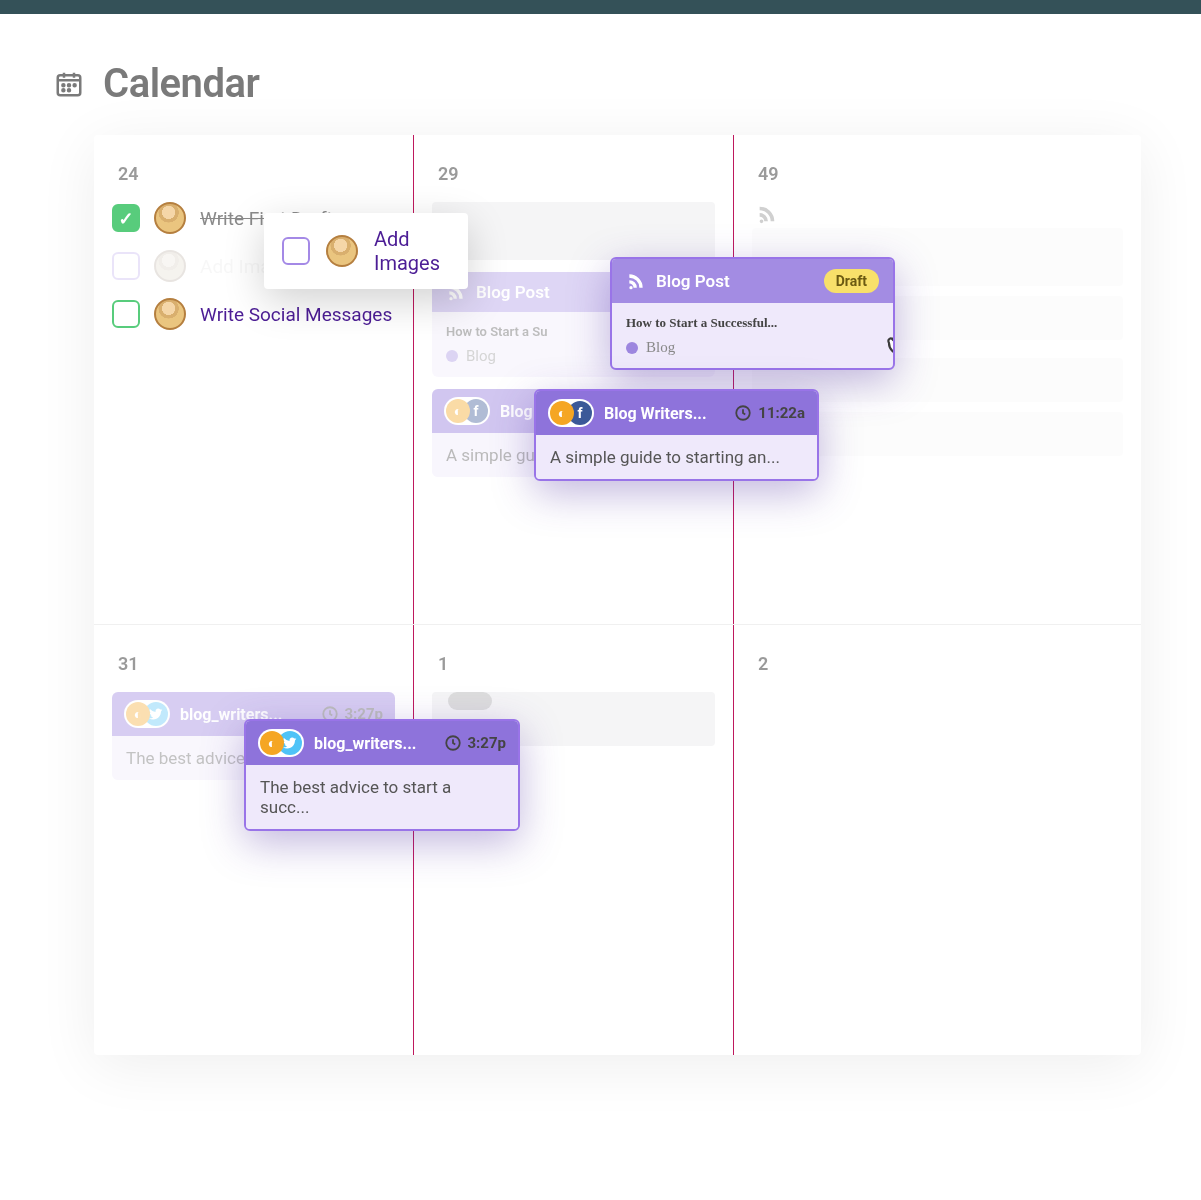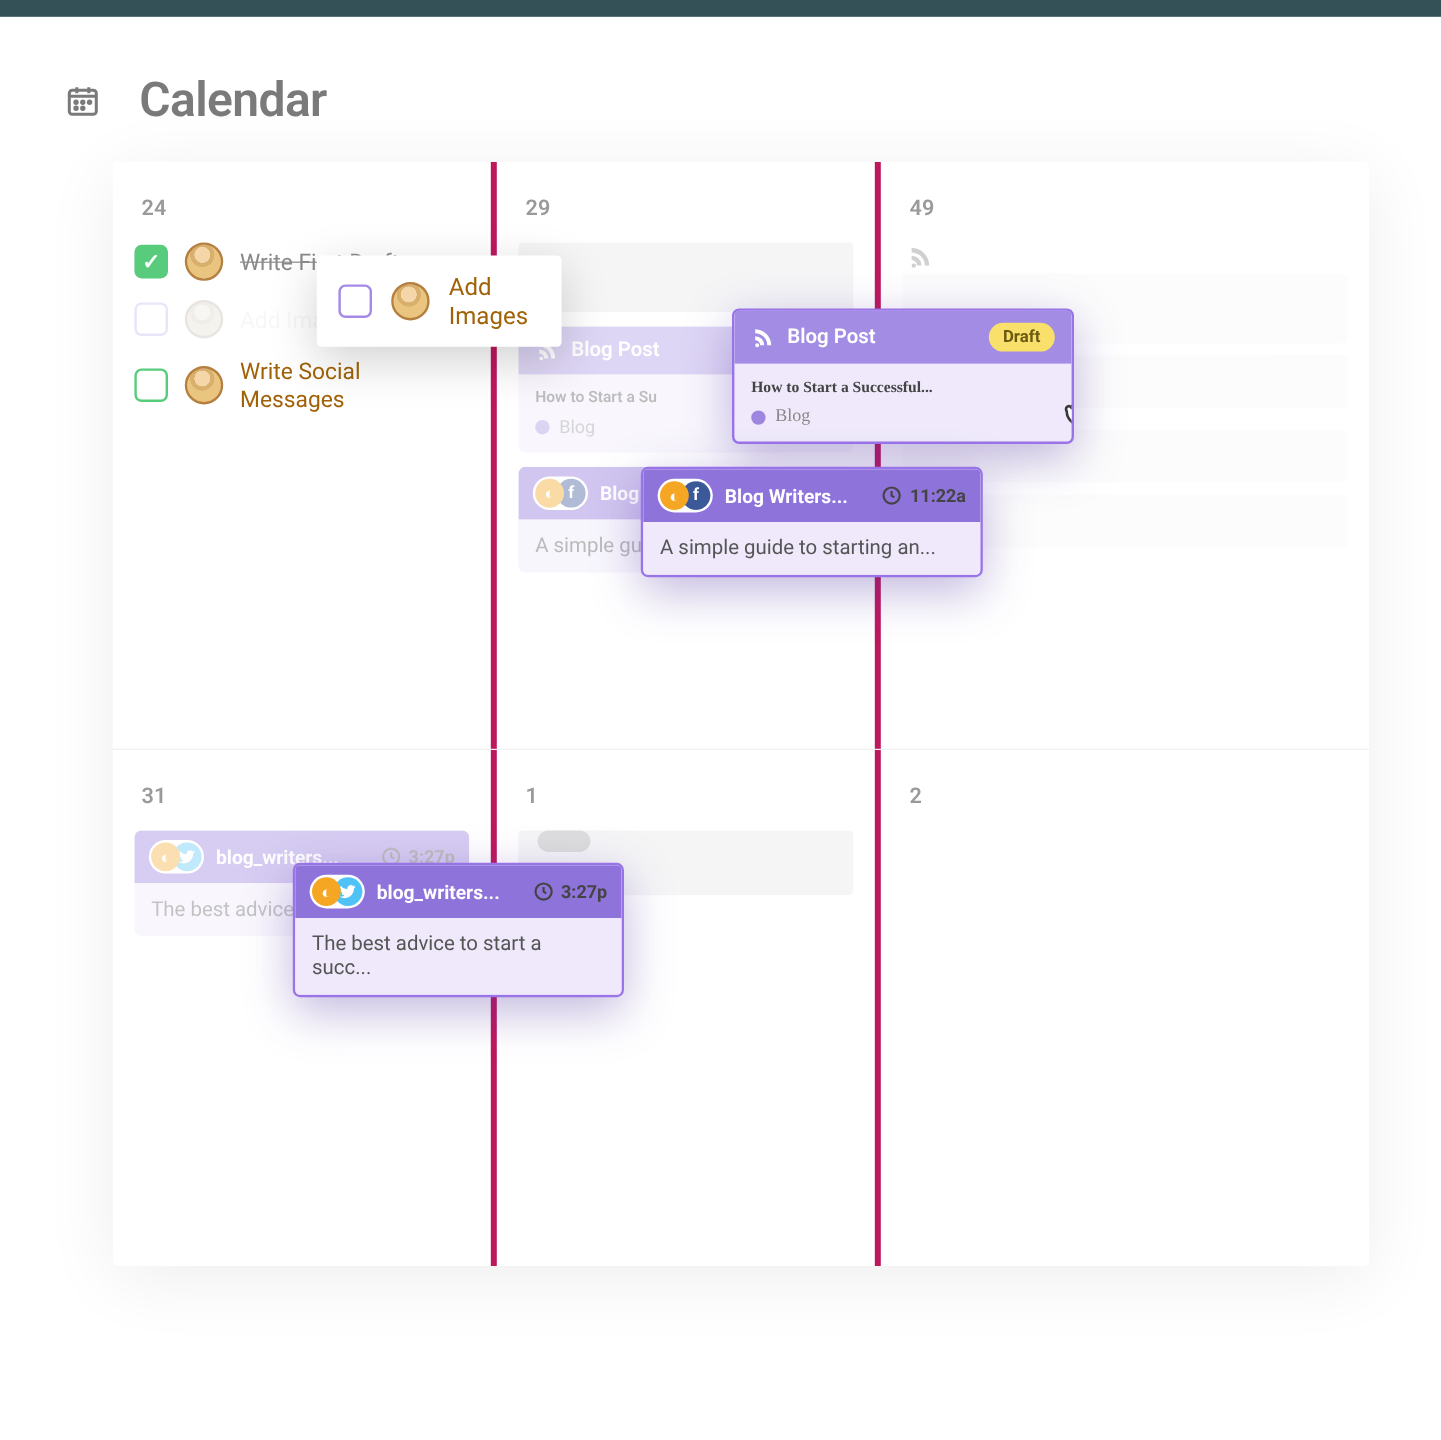--- a/index.html
+++ b/index.html
@@ -10,21 +10,21 @@
   width: 1201px;
   height: 1200px;
 }
 .topbar {
   height: 14px;
   background: #345158;
 }
 .header {
   display: flex;
   align-items: center;
-  gap: 32px;
+  gap: 19px;
   padding: 46px 54px 28px;
   text-align: center;
 }
 .cal-icon {
   width: 30px; height: 30px;
   color: #7a7a7a;
 }
 .page-title {
   font-size: 40px;
   font-weight: 600;
@@ -45,21 +45,21 @@
   border-bottom: 1px solid #f0f0f0;
   position: relative;
 }
 .row2 {
   display: grid;
   grid-template-columns: 320px 320px 1fr;
   min-height: 430px;
   position: relative;
 }
 .cell {
-  border-right: 5px solid #be185d;
+  border-right: 1px solid #be185d;
   padding: 28px 18px 18px;
   position: relative;
 }
 .cell:last-child { border-right: none; }
 .daynum {
   font-size: 18px;
   font-weight: 600;
   color: #9a9a9a;
   margin-bottom: 18px;
   padding-left: 6px;
@@ -87,21 +87,21 @@
 .chk.green { border-color:#58cc7c; }
 .avatar {
   width: 32px; height: 32px;
   border-radius: 50%;
   background: radial-gradient(circle at 45% 30%, #f5d6a8 26%, #d9af6e 27% 40%, #eac57f 41%);
   border: 2px solid #b57f3f;
   flex-shrink: 0;
 }
 .task-label {
   font-size: 19px;
-  color: #a16207;
+  color: #4c1d95;
 }
 .task-label.struck { text-decoration: line-through; color:#8a8a8a; }
 .task-label.faded { color:#c0c0c0; }
 
 .placeholder-box {
   height: 58px;
   border-radius: 4px;
   background: #f5f5f6;
   margin-bottom: 10px;
 }

